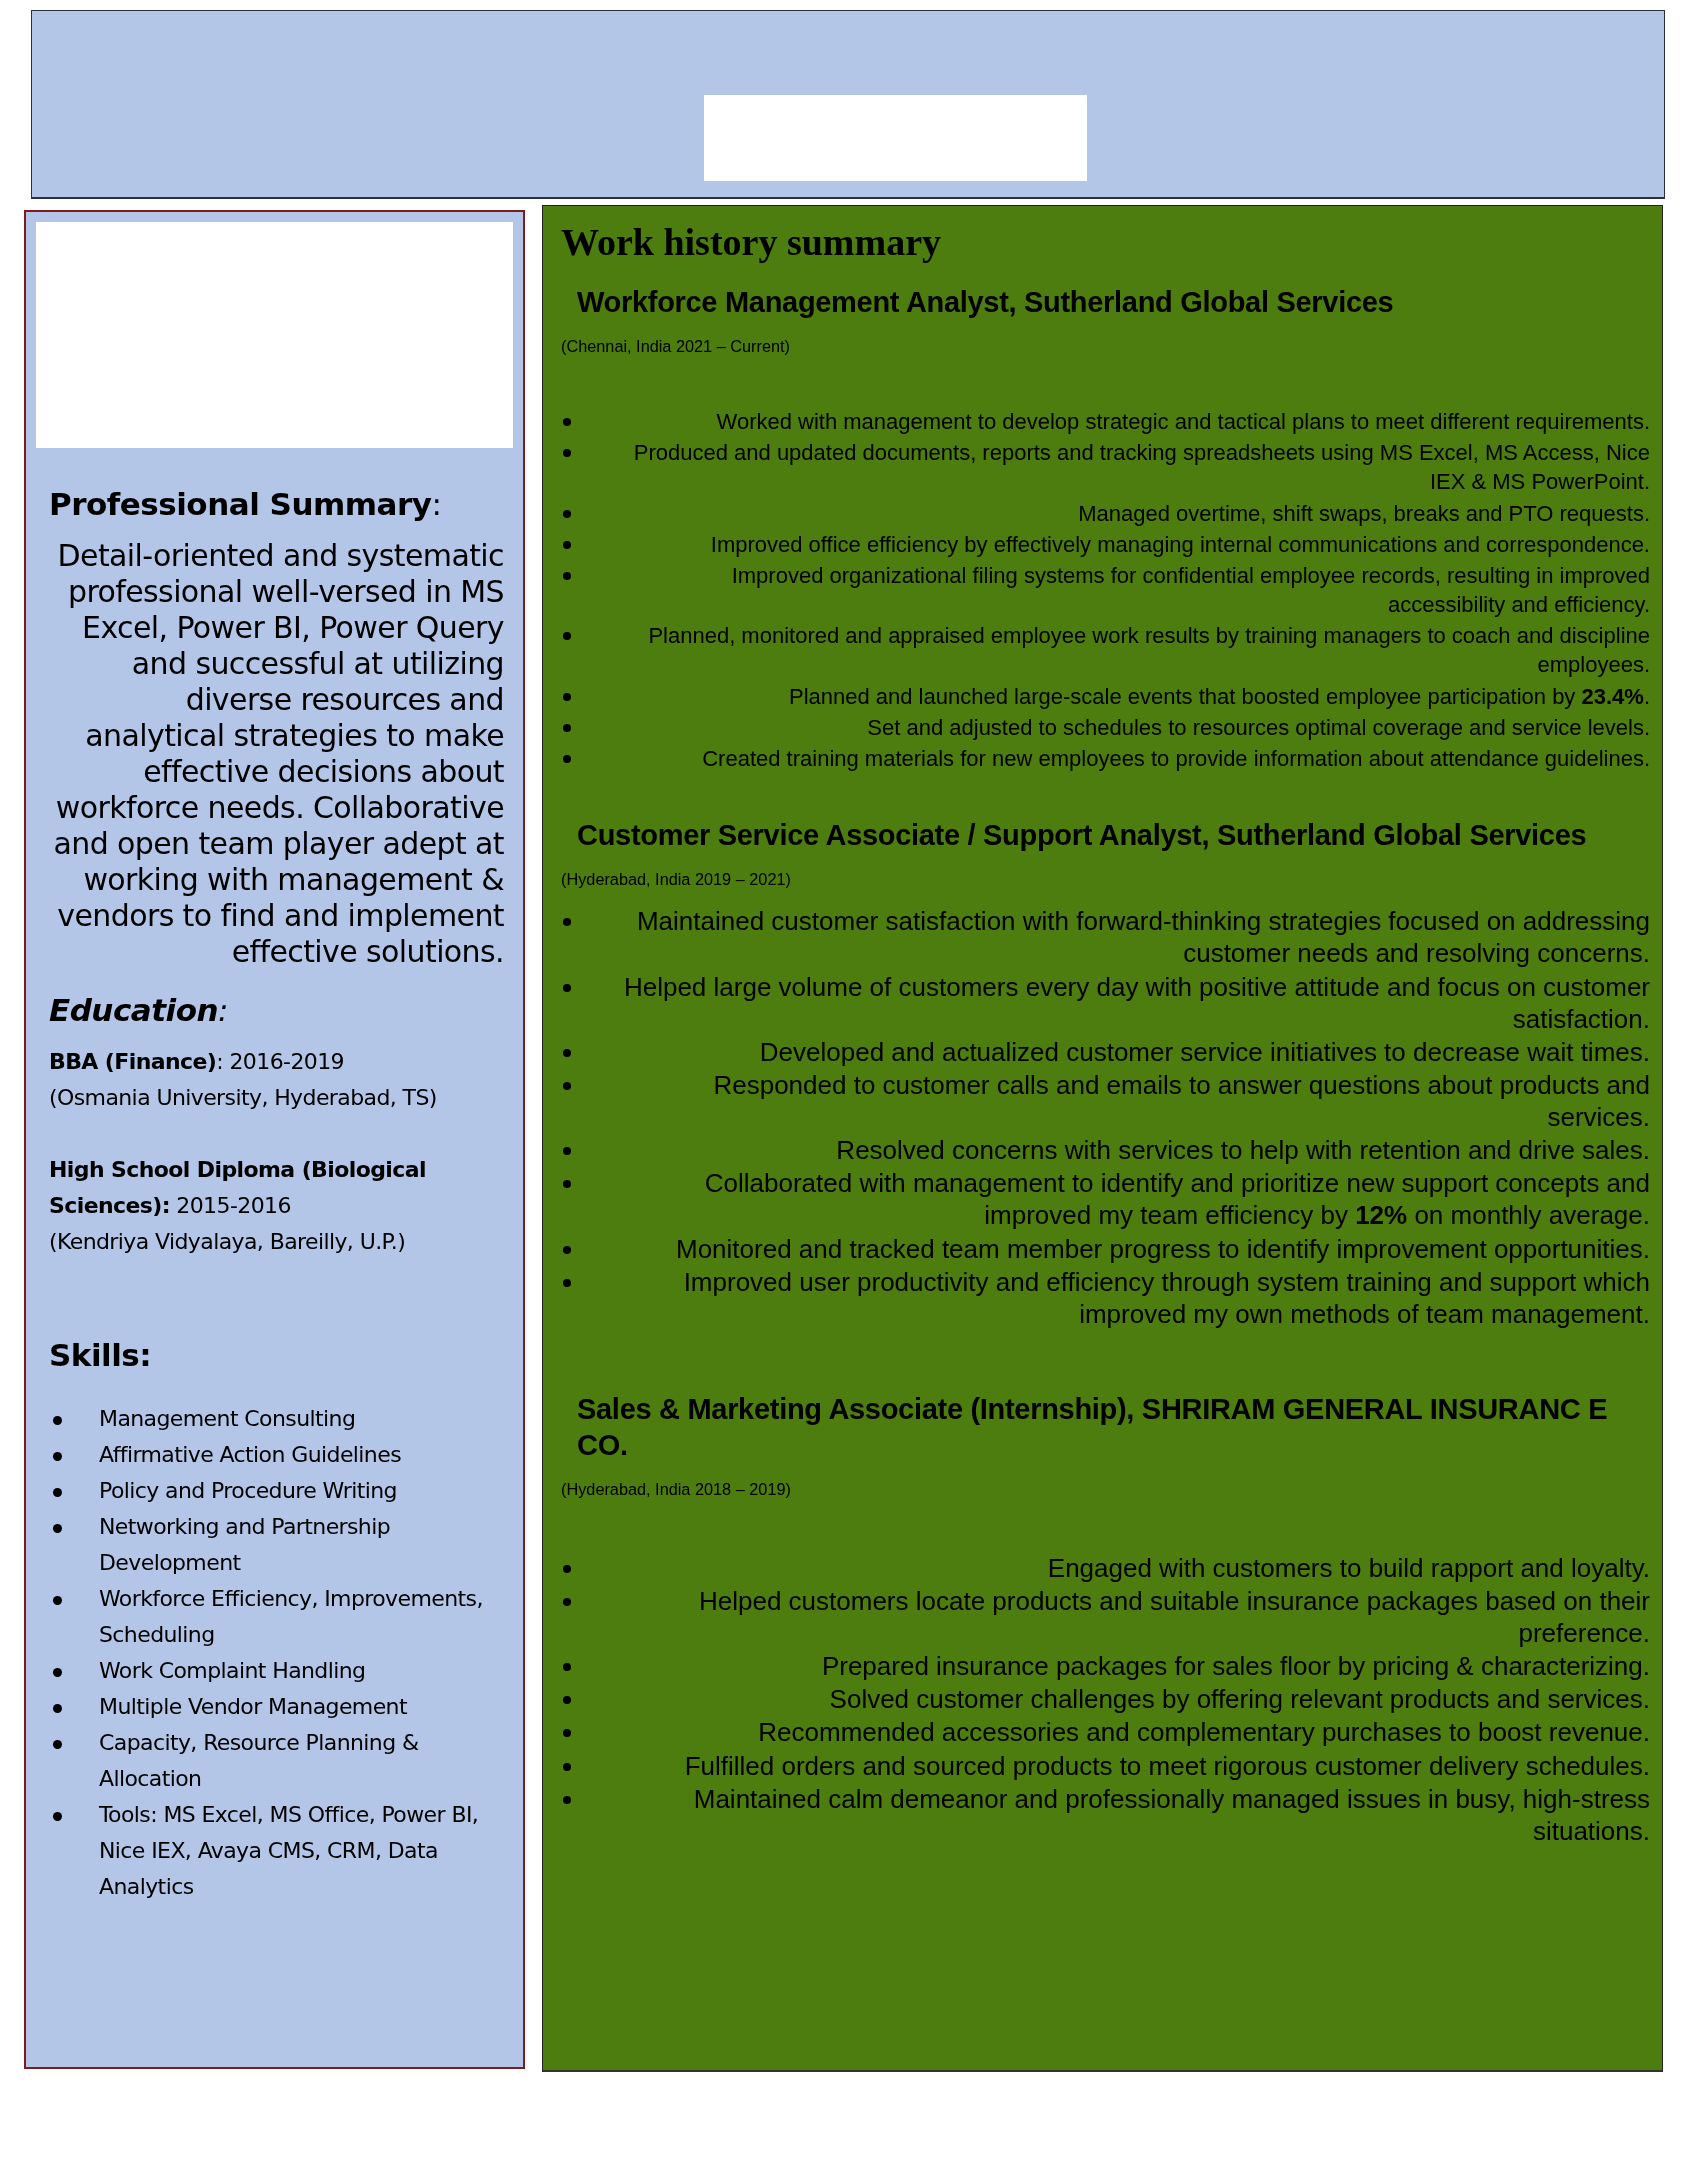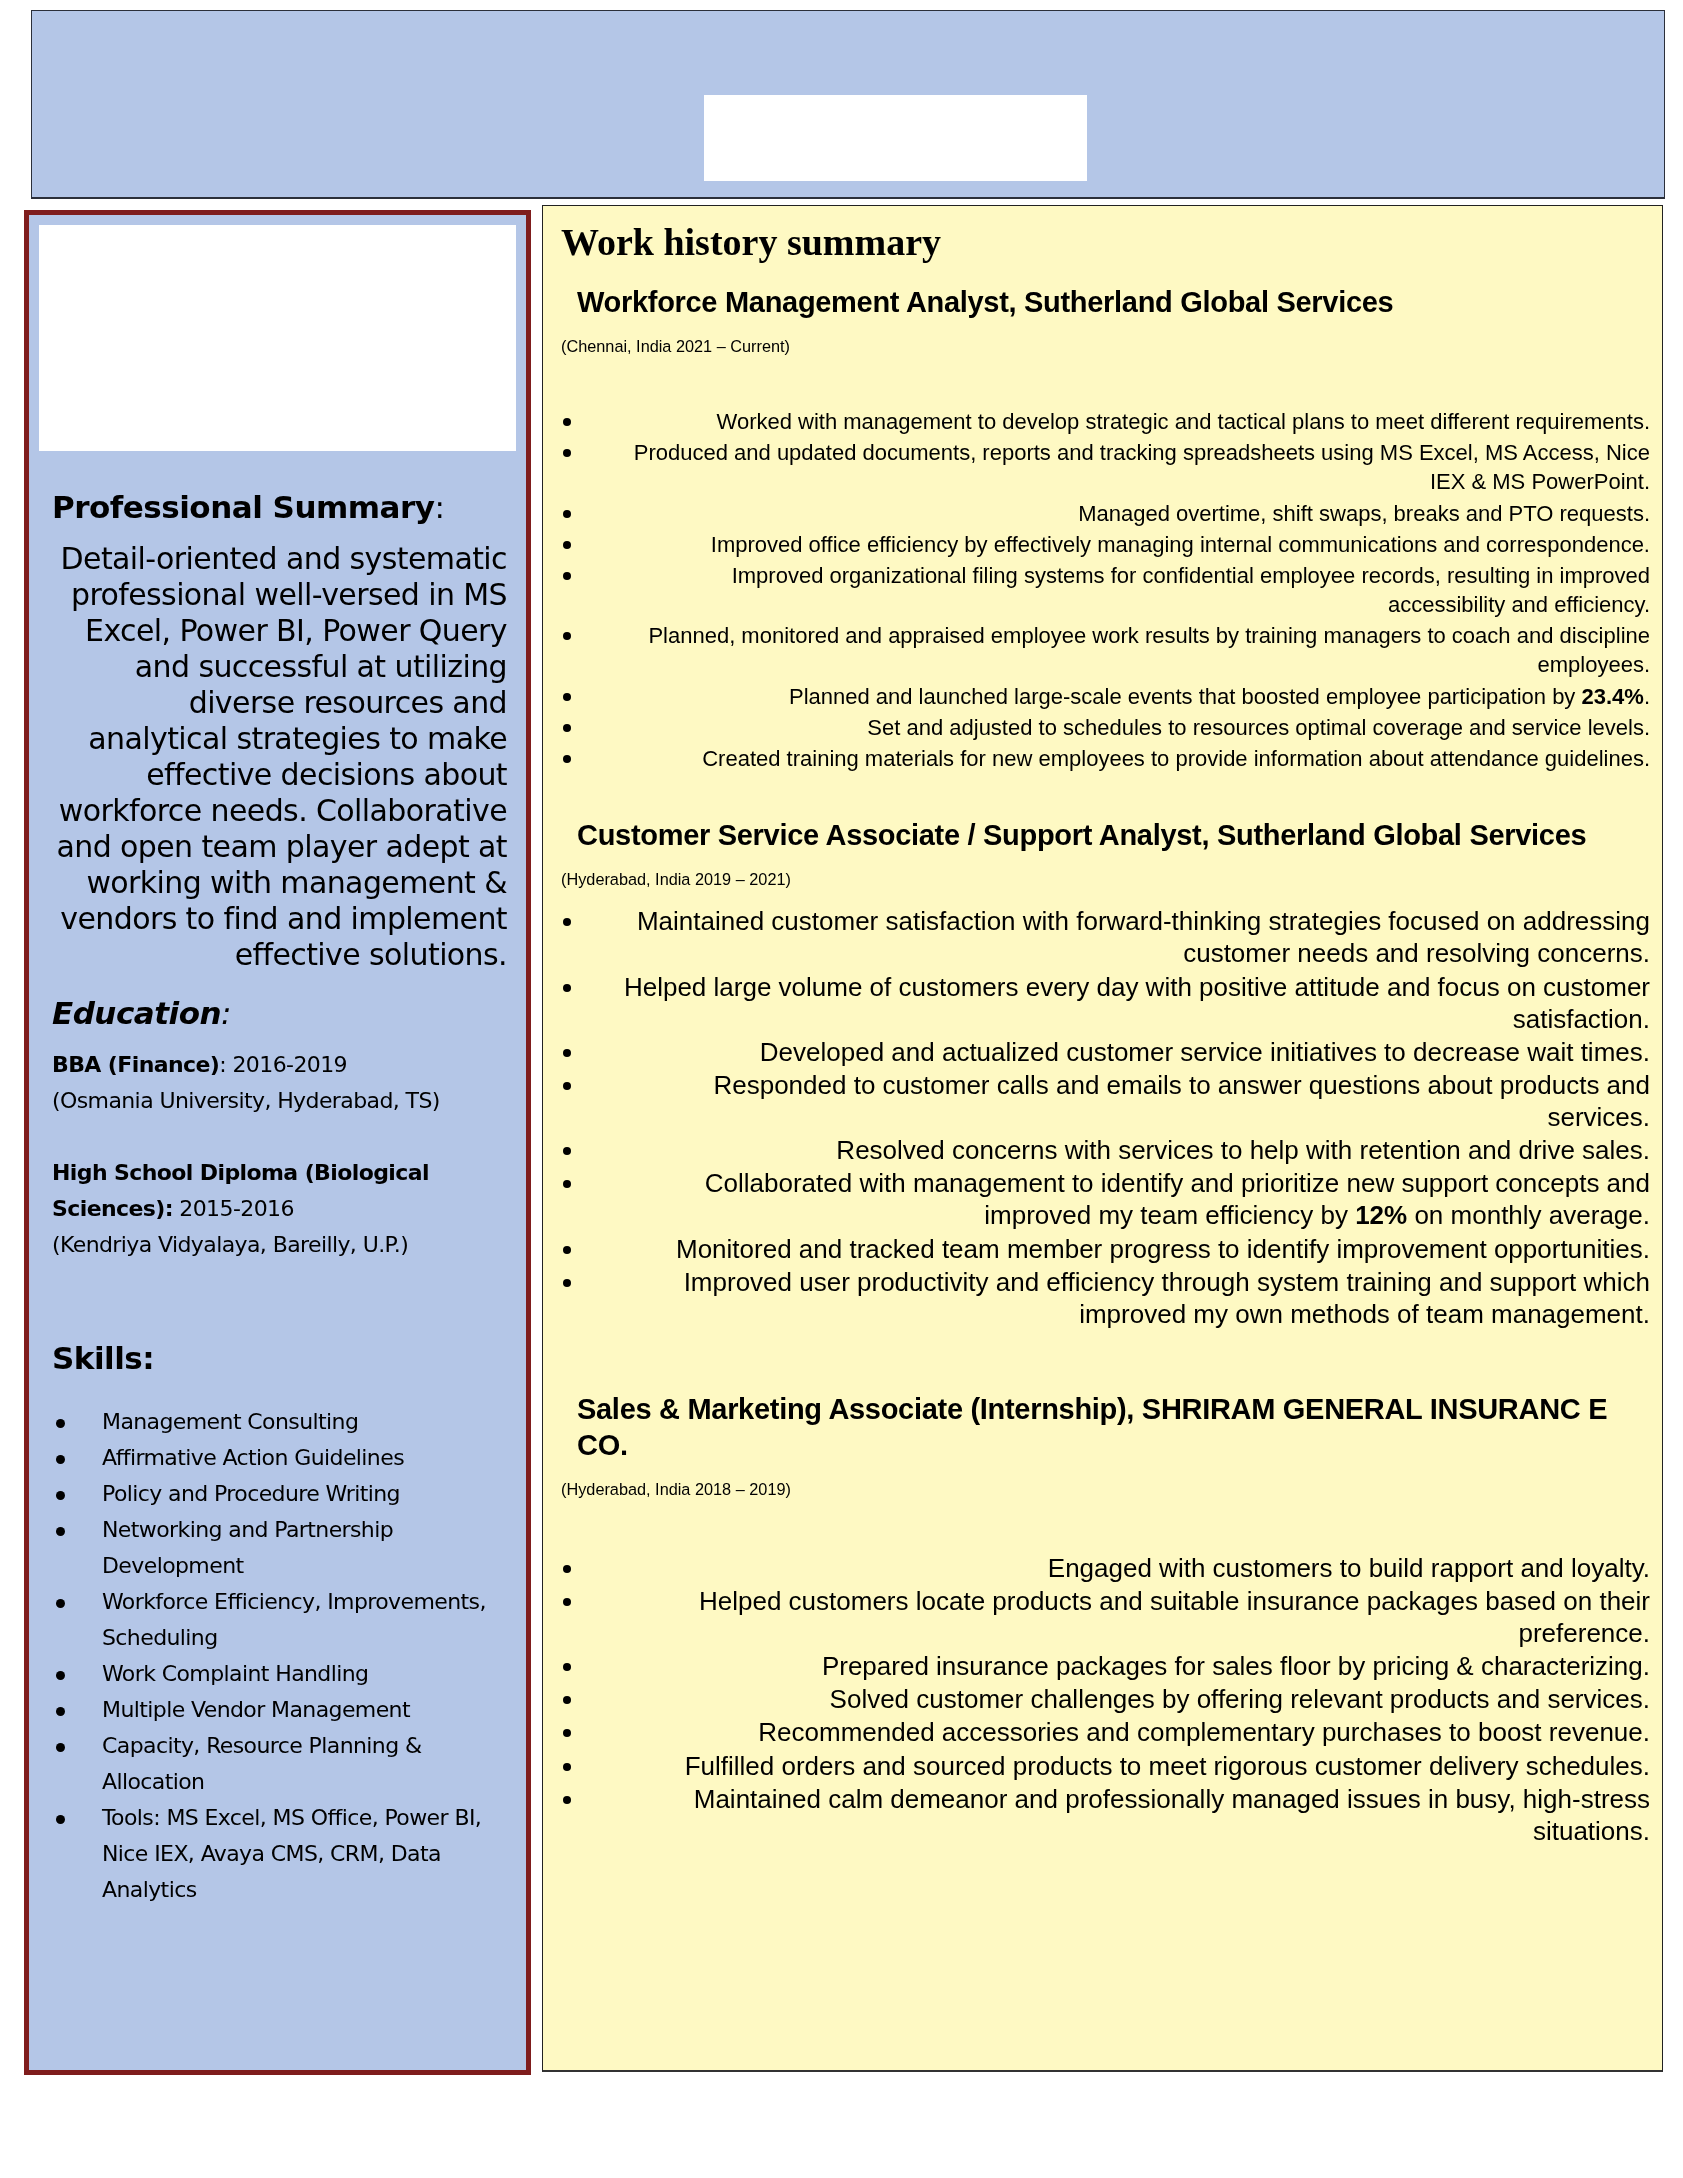--- a/index.html
+++ b/index.html
@@ -8,21 +8,21 @@
   .header-band {
     position:absolute; left:31px; top:10px; width:1632px; height:186px;
     background:#b4c6e7; border:1px solid #2b2f3a; border-bottom:2px solid #2b2f3a;
   }
   .name-box {
     position:absolute; left:672px; top:84px; width:383px; height:86px; background:#ffffff;
   }
 
   .left-col {
     position:absolute; left:24px; top:210px; width:497px; height:1855px;
-    background:#b4c6e7; border:5px solid #7f1d1d;
+    background:#b4c6e7; border:2px solid #7f1d1d;
     font-family:"Liberation Sans", sans-serif;
   }
   .photo-box {
     position:absolute; left:10px; top:10px; width:477px; height:226px; background:#ffffff;
   }
   .left-content { position:absolute; left:23px; top:272px; width:455px; }
   .sec-title {
     font-family:"DejaVu Sans", sans-serif; font-weight:bold; font-size:31px;
     letter-spacing:-0.5px; margin:0; line-height:40px;
   }
@@ -43,21 +43,21 @@
   .skills-list li {
     position:relative; padding-left:50px;
     font-family:"DejaVu Sans", sans-serif; font-size:22px; line-height:36px; letter-spacing:-0.6px;
   }
   .bullet {
     position:absolute; left:4px; top:15px; width:9px; height:9px; border-radius:50%; background:#000;
   }
 
   .right-col {
     position:absolute; left:542px; top:205px; width:1121px; height:1867px;
-    background:#fef9c3; border:1px solid #222; border-bottom:2px solid #333; box-sizing:border-box;
+    background:#4d7c0f; border:1px solid #222; border-bottom:2px solid #333; box-sizing:border-box;
   }
   .right-content { position:absolute; left:18px; top:12px; width:1089px; }
   .wh-title {
     font-family:"Liberation Serif", serif; font-weight:bold; font-size:38px;
     margin:0; line-height:48px;
   }
   .job { position:relative; }
   .job-title {
     font-family:"Liberation Sans", sans-serif; font-weight:bold; font-size:29px;
     margin:16px; line-height:36px; letter-spacing:-0.3px;

